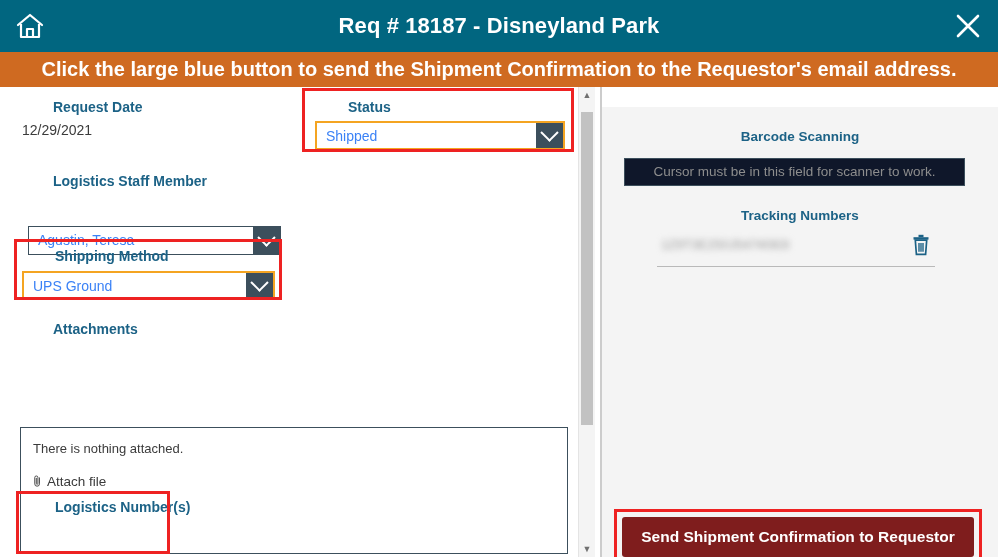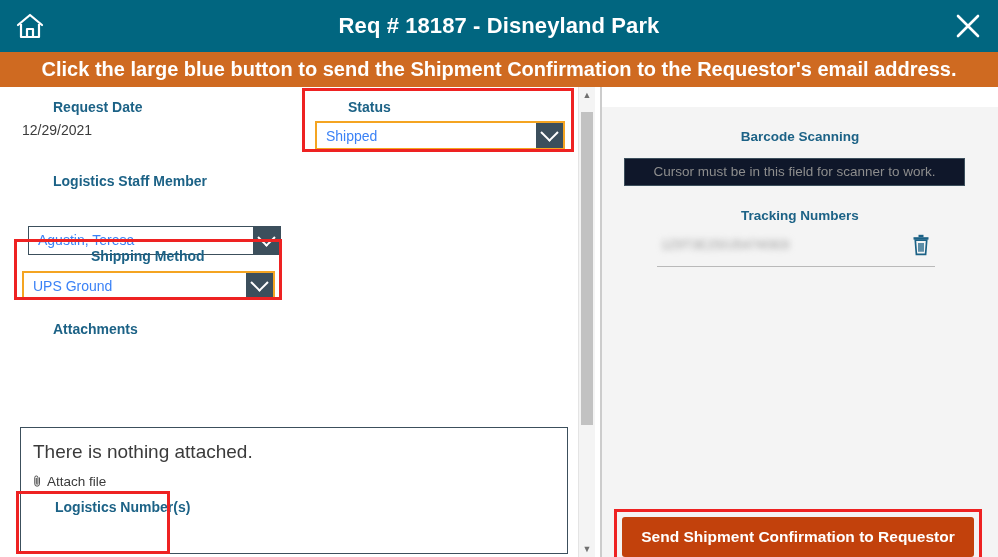--- a/index.html
+++ b/index.html
@@ -152,21 +152,21 @@
   .attach-panel {
     position: absolute;
     left: 20px; top: 340px;
     width: 548px; height: 127px;
     border: 1.5px solid #3c4f5c;
     background: #ffffff;
     box-sizing: border-box;
   }
   .attach-none {
     position: absolute; left: 12px; top: 13px;
-    font-size: 19px; color: #3b3b3b;
+    font-size: 13px; color: #3b3b3b;
   }
   .attach-link {
     position: absolute; left: 11px; top: 46px;
     font-size: 13.5px; color: #3b3b3b;
     cursor: pointer;
   }
   .clip {
     display: inline-block;
     margin-right: 4px;
     vertical-align: -2px;
@@ -215,21 +215,21 @@
     right: 4px; top: 7px;
     width: 20px; height: 22px;
     cursor: pointer;
   }
 
   
   .send-btn {
     position: absolute;
     left: 20px; top: 410px;
     width: 352px; height: 40px;
-    background: #c2410c;
+    background: #7f1d1d;
     border: none;
     border-radius: 3px;
     color: #ffffff;
     font-family: "Liberation Sans", sans-serif;
     font-size: 15.5px;
     font-weight: bold;
     cursor: pointer;
   }
 </style>
 </head>
@@ -268,21 +268,21 @@
   <div class="redbox" style="left:302px; top:1px; width:272px; height:64px;"></div>
 
   <div class="flabel" style="left:22px; top:86px;">Logistics Staff Member</div>
   <div class="select plain" style="left:28px; top:111px; width:253px;margin-top:28px;">
     <span class="seltext">Agustin, Teresa</span>
     <span class="arrowbox">
         <i class="chev"></i>
       </span>
   </div>
 
-  <div class="flabel" style="left:24px; top:161px;margin-left:36px;">Shipping Method</div>
+  <div class="flabel" style="left:24px; top:161px;">Shipping Method</div>
   <div class="select highlight" style="left:22px; top:184px; width:253px;padding-left:36px;">
     <span class="seltext">UPS Ground</span>
     <span class="arrowbox">
         <i class="chev"></i>
       </span>
   </div>
   <div class="redbox" style="left:14px; top:152px; width:268px; height:61px;"></div>
 
   <div class="flabel" style="left:22px; top:234px; color:#1c6286;">Attachments</div>
   <div class="attach-panel">

